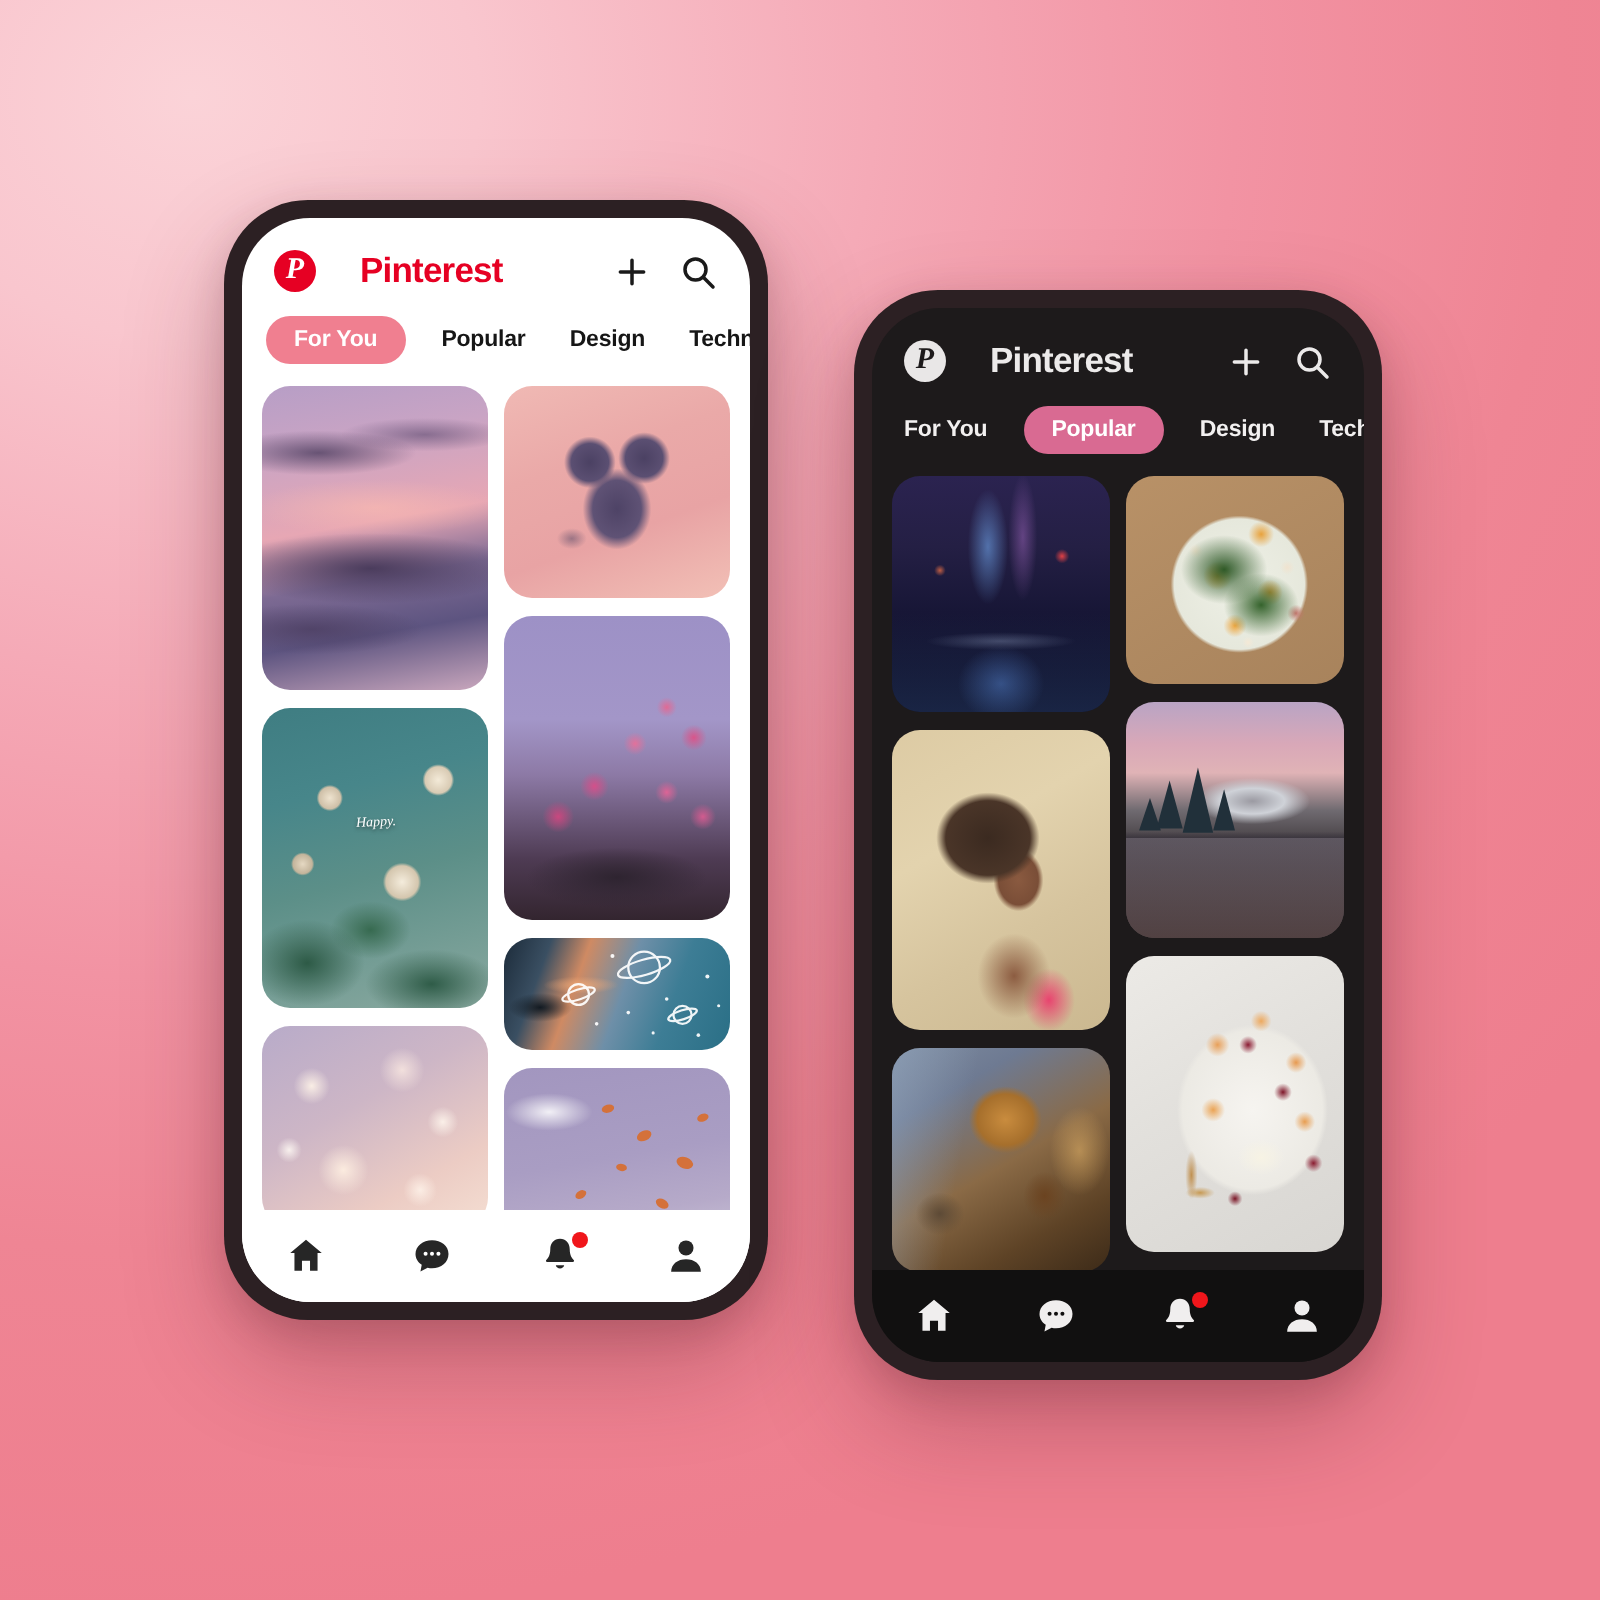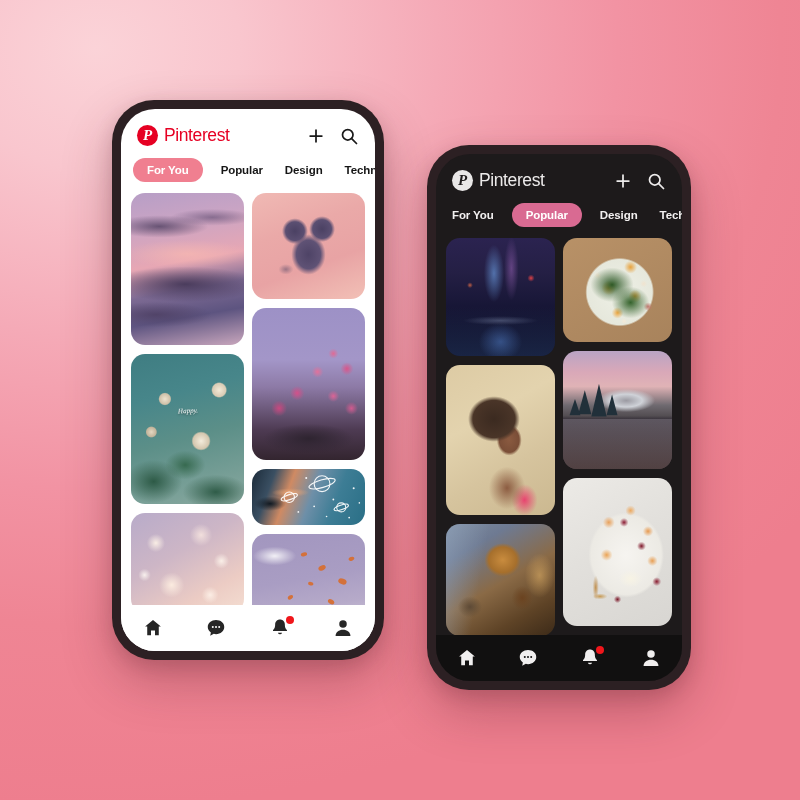--- a/index.html
+++ b/index.html
@@ -50,21 +50,21 @@
   .brand-mark {
     width: 21px; height: 21px; border-radius: 50%;
     display: flex; align-items: center; justify-content: center;
     font-weight: bold; font-size: 15px; line-height: 1;
     font-family: "Liberation Serif", serif;
     font-style: italic;
   }
   .screen-light .brand-mark { background: #e60023; color: #fff; }
   .screen-dark  .brand-mark { background: #e9e7e7; color: #1d1a1b; }
   .brand-name {
-    font-size: 17.5px; font-weight: normal; letter-spacing: -0.4px;
+    font-size: 17.5px; font-weight: bold; letter-spacing: -0.4px; margin-left: 16px;
   }
   .screen-light .brand-name { color: #e60023; }
   .screen-dark  .brand-name { color: #eceaea; }
 
   .topbar-actions { margin-left: auto; display: flex; align-items: center; gap: 13px; }
   .icon-btn { width: 20px; height: 20px; display: block; }
   .screen-light .icon-btn { color: #1a1a1a; }
   .screen-dark  .icon-btn { color: #eceaea; }
   .icon-btn svg { display: block; width: 100%; height: 100%; }
 

